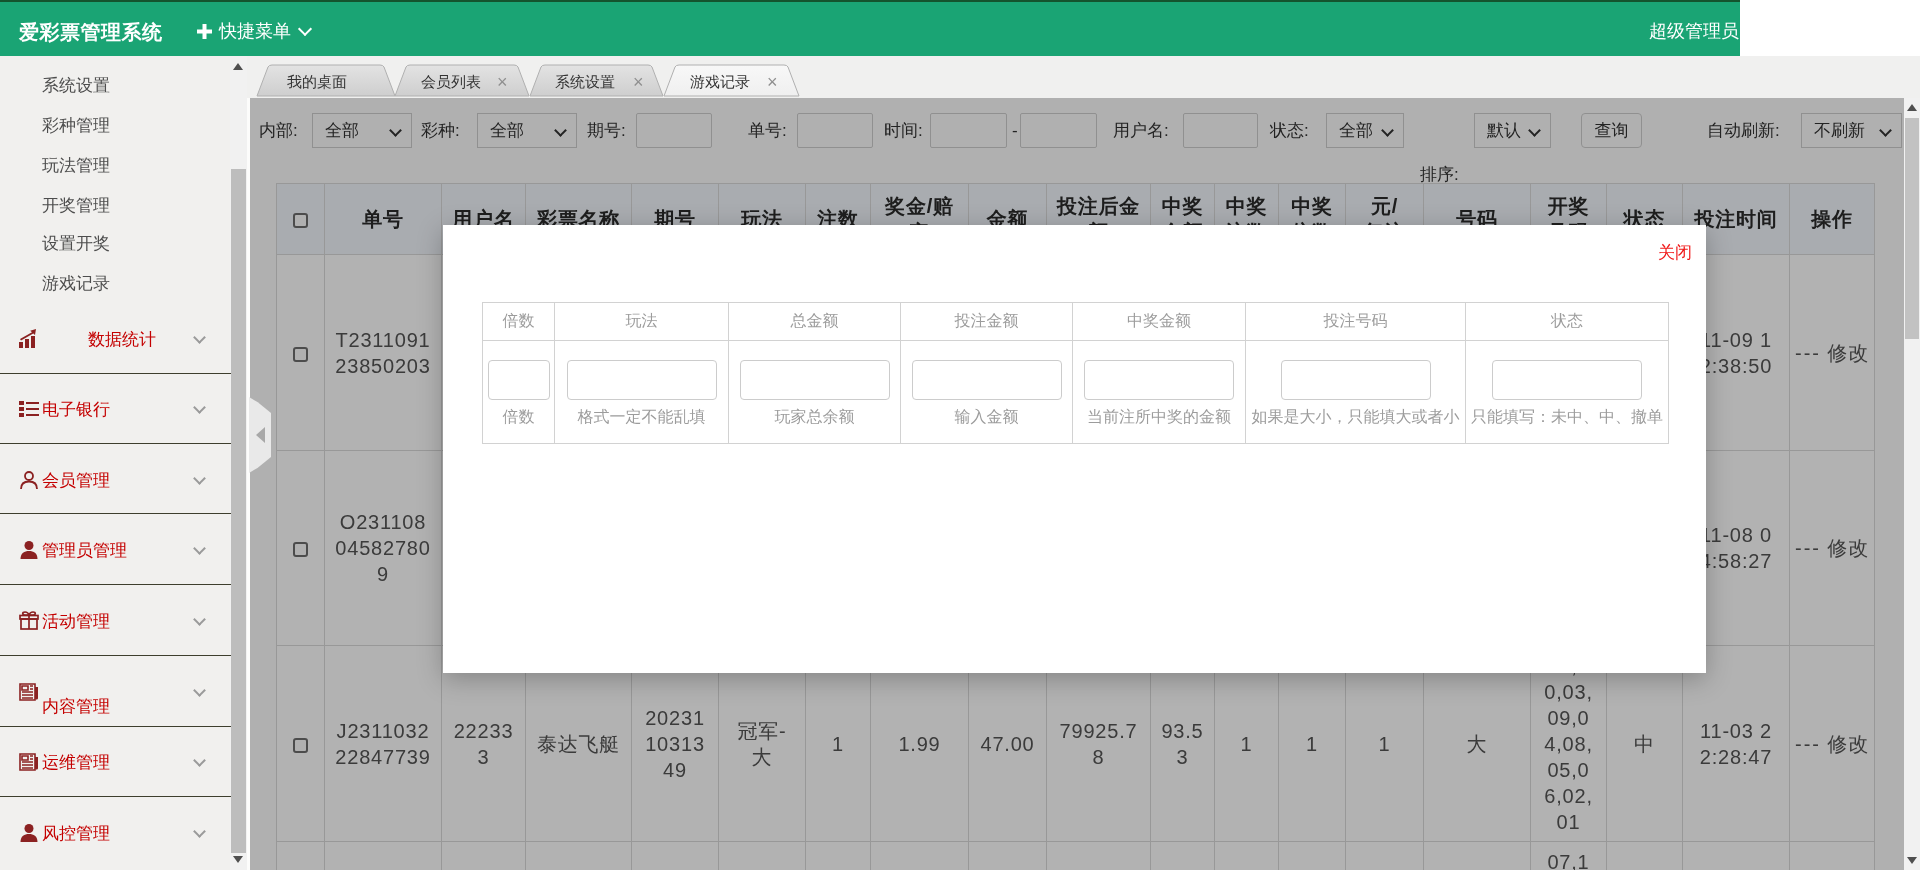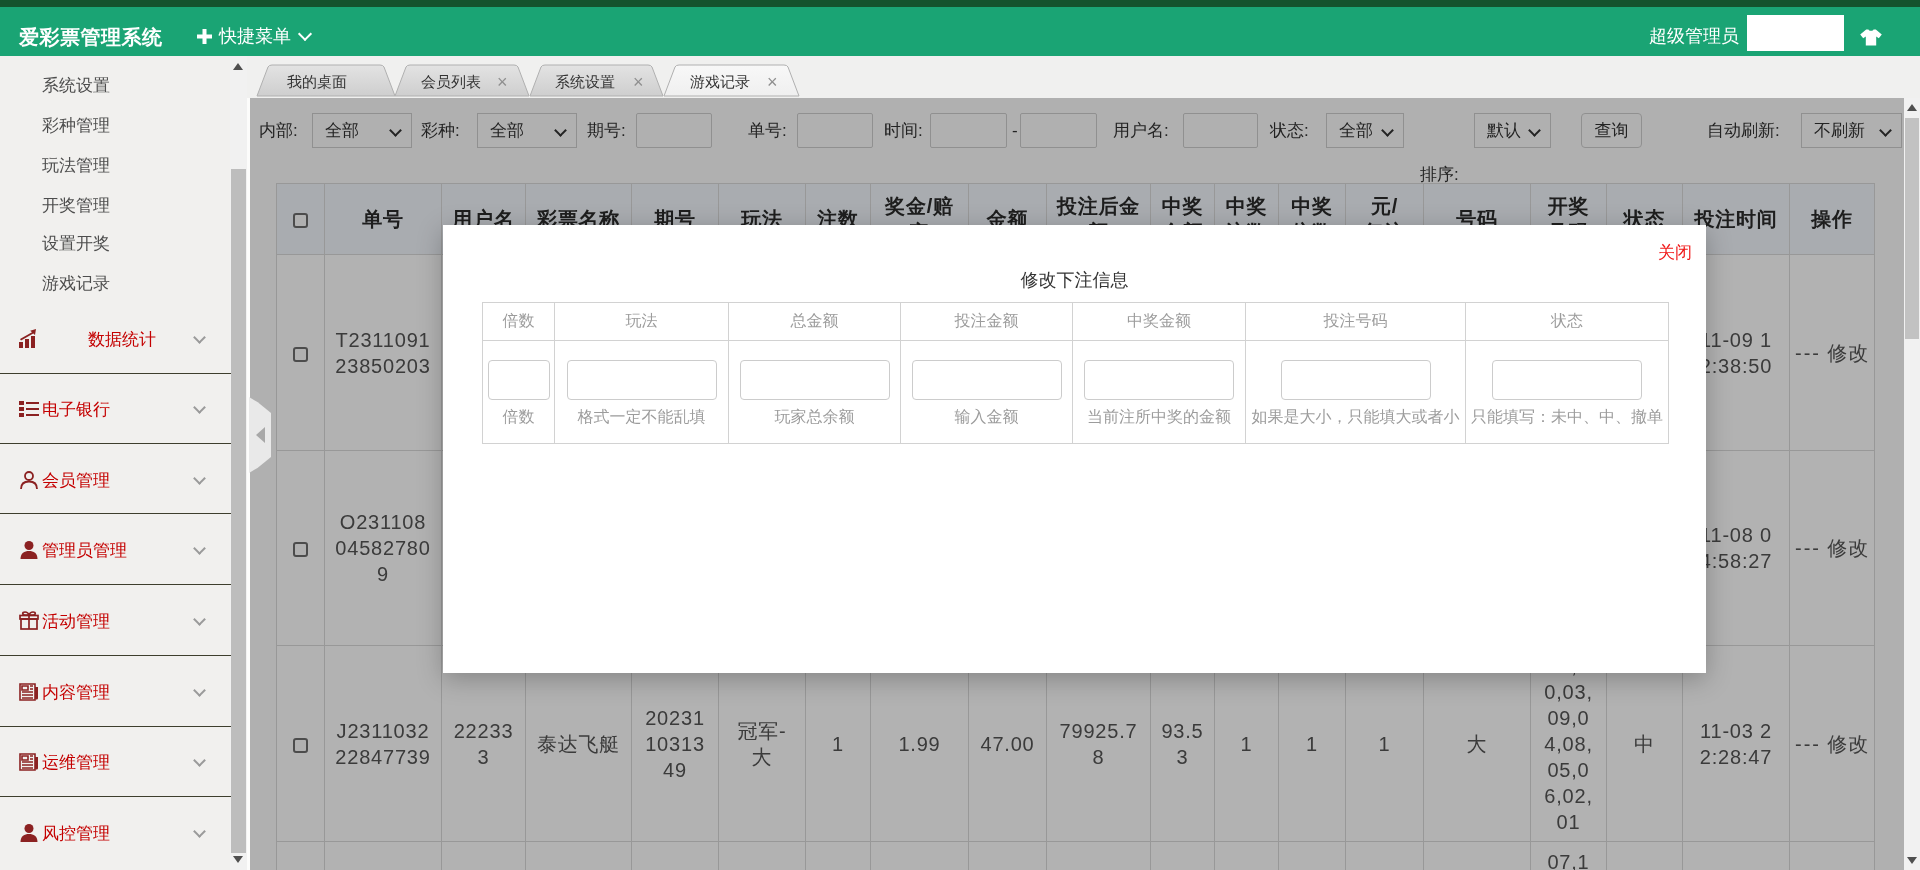--- a/index.html
+++ b/index.html
@@ -1,21 +1,21 @@
 <!DOCTYPE html>
 <html lang="zh"><head>
 <meta charset="UTF-8">
 <style>
   * { margin:0; padding:0; box-sizing:border-box; }
   html,body { width:1920px; height:870px; overflow:hidden; font-family:"Liberation Sans", sans-serif; }
   #page { position:relative; width:1920px; height:870px; background:#fff; overflow:hidden; }
   .abs { position:absolute; }
 
   
-  #hdr { position:absolute; left:0; top:0; width:1920px; height:56px; background:#1aa474; color:#fff; border-top:7px solid #14532d; }
+  #hdr { position:absolute; left:0; top:0; width:1740px; height:56px; background:#1aa474; color:#fff; border-top:2px solid #14532d; }
   #hdr .title { position:absolute; left:19px; top:17px; font-size:20px; font-weight:bold; letter-spacing:0.5px; }
   #hdr .quick { position:absolute; left:197px; top:17px; font-size:18px; }
   #hdr .admin { position:absolute; left:1649px; top:17px; font-size:18px; }
   #hdr .whitebox { position:absolute; left:1747px; top:8px; width:97px; height:36px; background:#fff; }
   .chev-w { display:inline-block; width:10px; height:10px; border-right:2.5px solid #fff; border-bottom:2.5px solid #fff; transform:rotate(45deg); margin-left:9px; margin-bottom:3px; }
 
   
   #side { position:absolute; left:0; top:56px; width:244px; height:814px; background:#f1f0ee; }
   #sidegutter { position:absolute; left:247px; top:56px; width:3px; height:814px; background:#fcfcfb; }
   .mi { position:absolute; left:42px; width:160px; font-size:17px; color:#4d4d4d; white-space:nowrap; }
@@ -151,21 +151,21 @@
     <svg class="sicon" style="top:611px" viewBox="0 0 20 20">
         <g fill="none" stroke="#8b2121" stroke-width="1.7">
           <rect x="2" y="8" width="16" height="10"></rect>
           <rect x="1" y="4.5" width="18" height="3.5"></rect>
           <path d="M10,4 L10,18 M6,4 C3,4 3,1 6,1 C8,1 9.5,2.5 10,4 C10.5,2.5 12,1 14,1 C17,1 17,4 14,4 Z"></path>
         </g>
       </svg>
     <div class="chev-g" style="top:615px;"></div>
     <div class="sep" style="top:655px;"></div>
 
-    <div class="mr" style="top:681px;">内容管理</div>
+    <div class="mr" style="top:695px;">内容管理</div>
     <svg class="sicon" style="top:682px" viewBox="0 0 20 20">
         <g fill="#8b2121">
           <path d="M1,2 H16 V18 H1 Z M3,4 V8 H9 V4 Z M3,10 H14 M3,13 H14 M3,16 H14 M11,4 H14 M11,7 H14" fill="none" stroke="#8b2121" stroke-width="1.6"></path>
           <path d="M16,5 H19 V16 C19,18 16,18 16,16 Z"></path>
         </g>
       </svg>
     <div class="chev-g" style="top:686px;"></div>
     <div class="sep" style="top:726px;"></div>
 
     <div class="mr" style="top:751px;">运维管理</div>
@@ -370,21 +370,20 @@
         <td>07,1<br>0,05,<br>09,0<br>4,08,<br>03,0<br>6,02,<br>01</td>
             <td class="grn">中</td>
             <td>11-03 2<br>2:26:12</td>
             <td> 修改</td>
       </tr>
     </tbody>
       </table>
     <div id="overlay"></div>
     <div id="modal">
       <div class="close">关闭</div>
-      <div class="mtitle">修改下注信息</div>
       <table id="mform">
         <colgroup>
           <col style="width:72px">
             <col style="width:174px">
             <col style="width:172px">
             <col style="width:172px">
           <col style="width:173px">
             <col style="width:220px">
             <col style="width:203px">
         </colgroup>

